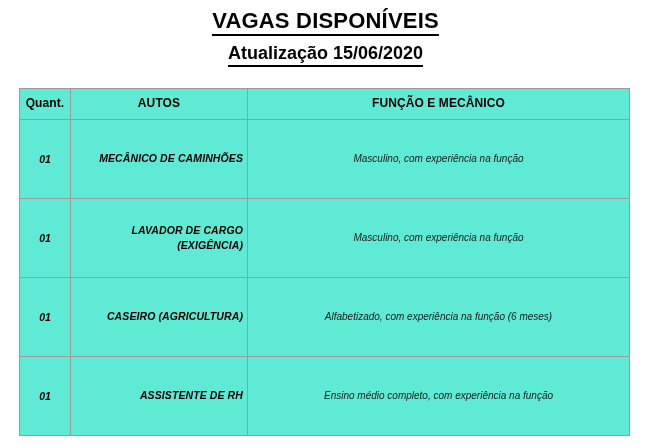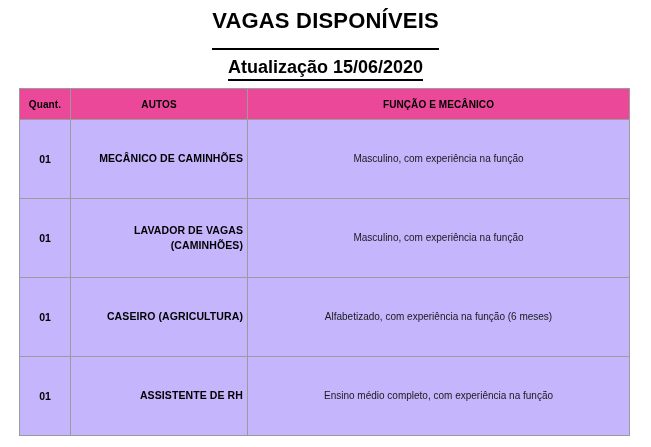--- a/index.html
+++ b/index.html
@@ -36,21 +36,21 @@
     font-size: 22px;
     font-weight: bold;
     letter-spacing: 0.2px;
     line-height: 1.1;
     margin: 0;
     display: block;
   }
   .doc-title .ul {
     display: inline-block;
     border-bottom: 2px solid #000000;
-    padding-bottom: 15px;
+    padding-bottom: 1px;
   }
 
   .doc-subtitle {
     font-size: 18px;
     font-weight: bold;
     line-height: 1.1;
     margin: 0;
     padding-top: 8px;
     display: block;
   }
@@ -81,31 +81,32 @@
 
   table.vagas th,
   table.vagas td {
     border: 1px solid #9b9b9b;
     padding: 0 4px;
     vertical-align: middle;
     text-align: center;
   }
 
   table.vagas thead th {
-    background: #ec4899;
+    background: #5eead4;
     height: 30px;
-    font-size: 10px;
+    font-size: 12px;
     font-weight: bold;
     line-height: 1.1;
     letter-spacing: 0.1px;
   }
 
   table.vagas tbody td {
     height: 78px;
-    background: #c4b5fd;
+    background: #5eead4;
+    font-style: italic;
   }
 
   td.qtd {
     font-size: 10.5px;
     font-weight: bold;
   }
 
   td.cargo {
     font-size: 10.5px;
     font-weight: bold;
@@ -150,22 +151,22 @@
         <tr>
           <td class="qtd">01</td>
           <td class="cargo">
               <span class="cargo-line">MECÂNICO DE CAMINHÕES</span>
             </td>
           <td class="func">Masculino, com experiência na função</td>
         </tr>
         <tr>
           <td class="qtd">01</td>
           <td class="cargo">
-              <span class="cargo-line">LAVADOR DE VAGAS</span>
-              <span class="cargo-line">(CAMINHÕES)</span>
+              <span class="cargo-line">LAVADOR DE CARGO</span>
+              <span class="cargo-line">(EXIGÊNCIA)</span>
             </td>
           <td class="func">Masculino, com experiência na função</td>
         </tr>
         <tr>
           <td class="qtd">01</td>
           <td class="cargo">
               <span class="cargo-line">CASEIRO (AGRICULTURA)</span>
             </td>
           <td class="func">Alfabetizado, com experiência na função (6 meses)</td>
         </tr>

